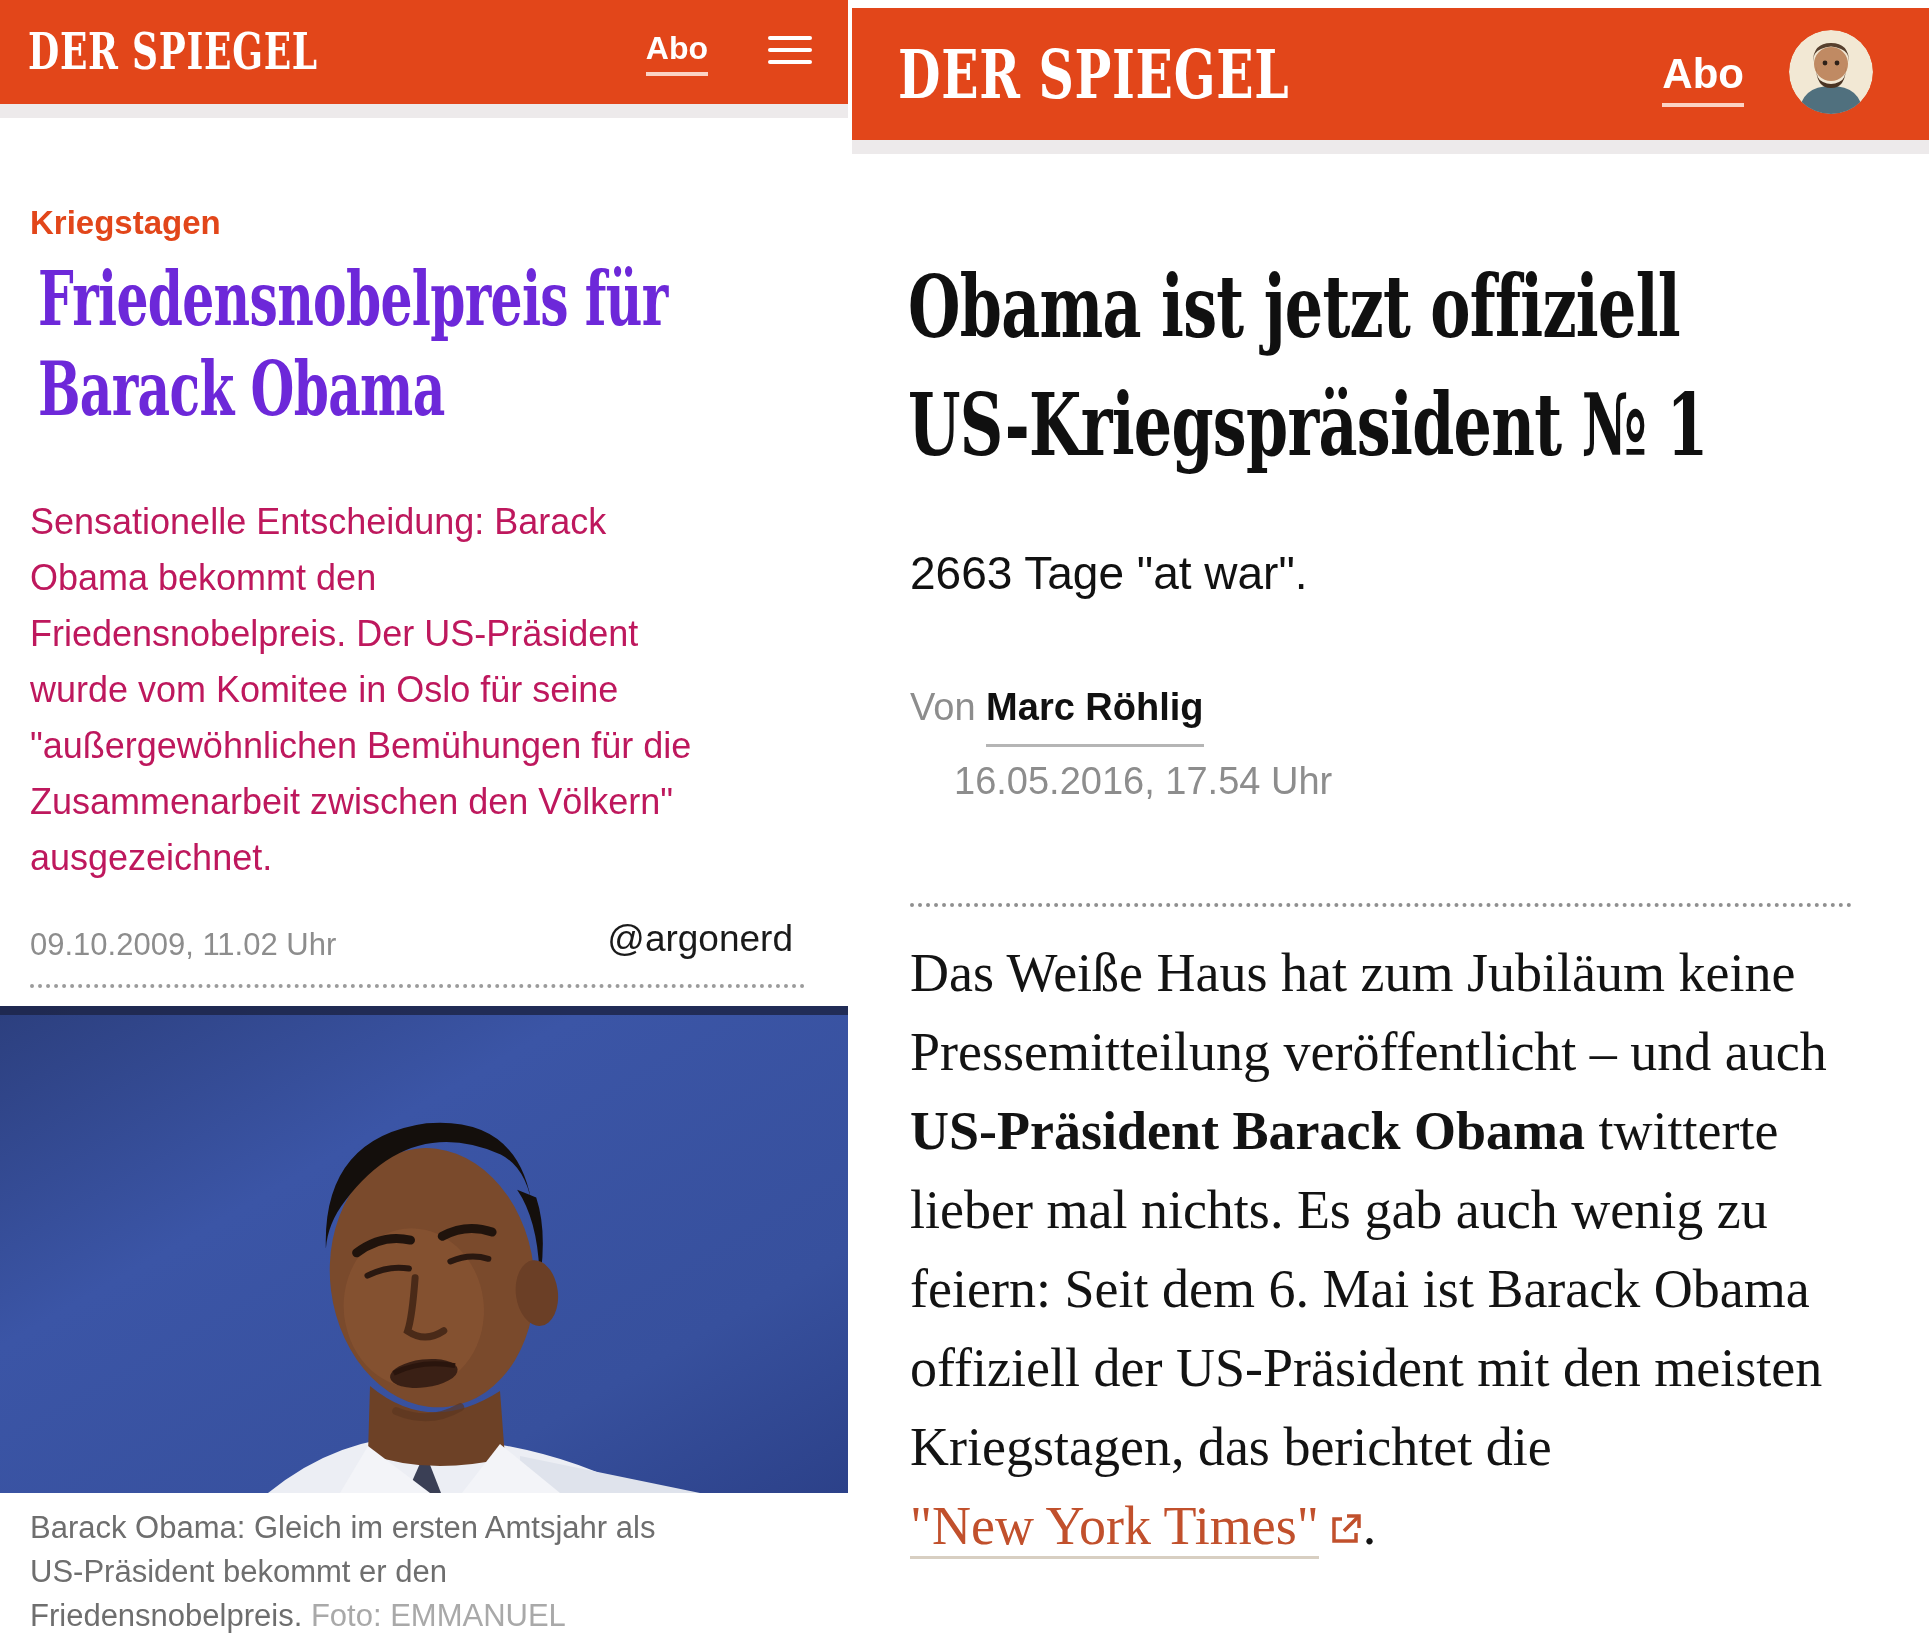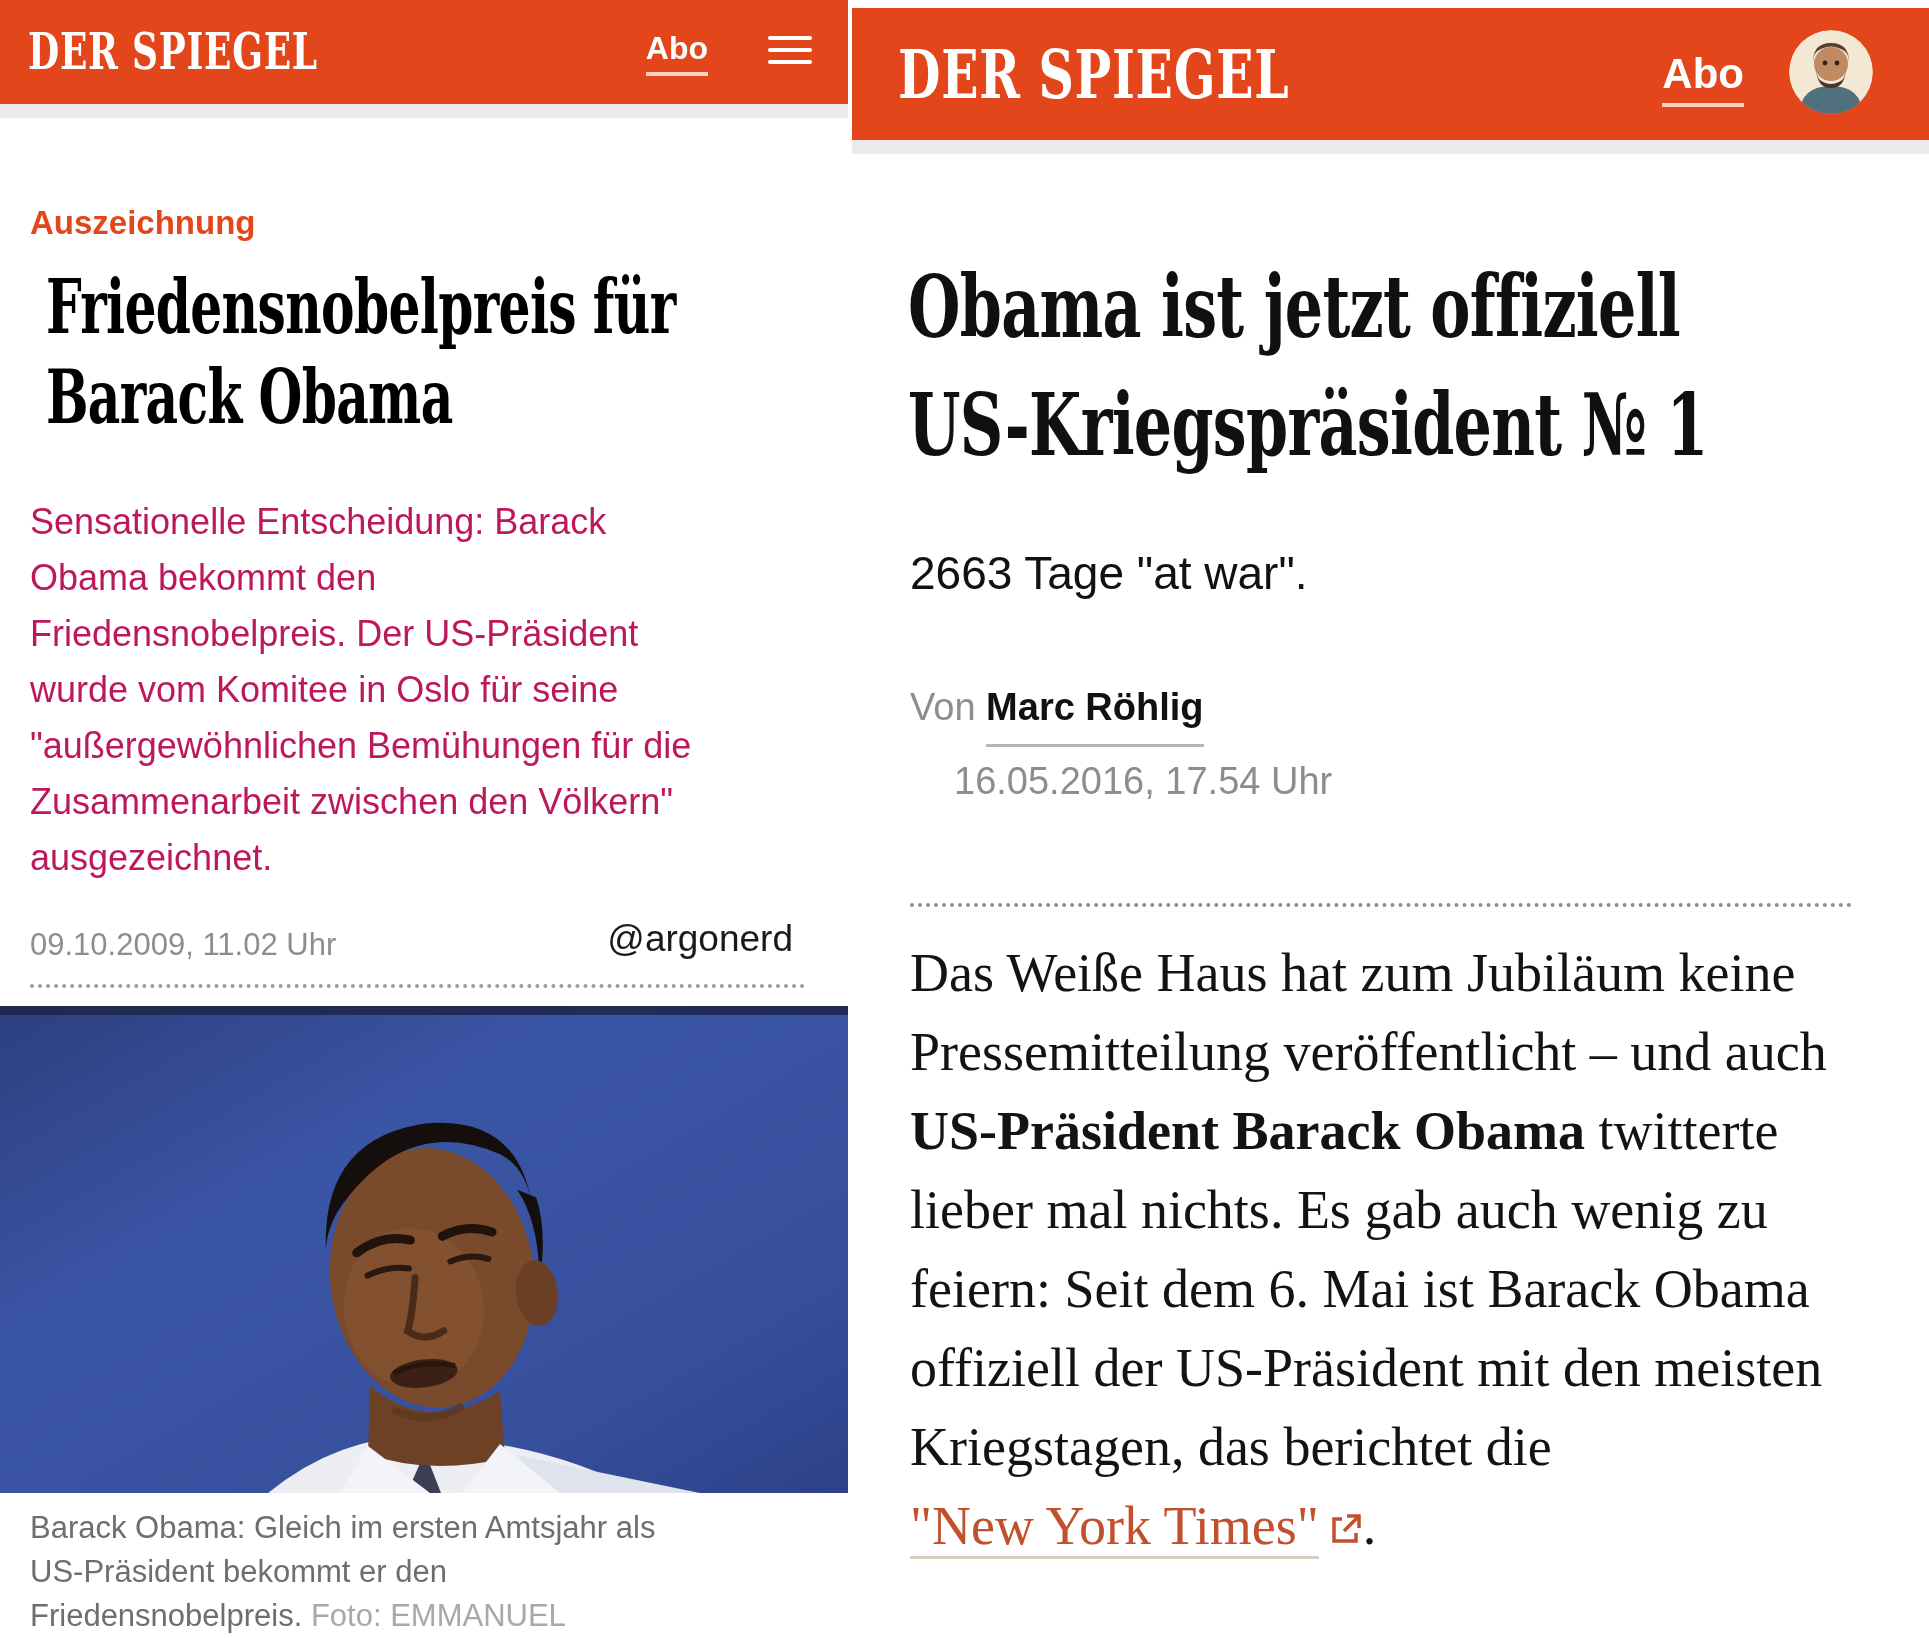--- a/index.html
+++ b/index.html
@@ -21,21 +21,21 @@
   .abo{position:absolute;color:#fff;font-weight:bold;border-bottom:4px solid rgba(255,236,228,0.85);
        padding-bottom:5px;cursor:pointer;}
   .abo-left{right:140px;top:30px;font-size:32px;}
   .abo-right{right:185px;top:42px;font-size:42px;}
   .burger{position:absolute;right:36px;top:36px;width:44px;cursor:pointer;}
   .burger span{display:block;height:4px;background:#fff;border-radius:2px;margin-bottom:8px;}
   .avatar{position:absolute;right:56px;top:22px;width:84px;height:84px;border-radius:50%;overflow:hidden;cursor:pointer;}
 
   
   .category{position:absolute;left:30px;top:204px;font-size:33px;font-weight:bold;color:#e2461a;}
-  .h1-left{position:absolute;left:30px;top:246px;margin:16px;color:#000000;
+  .h1-left{position:absolute;left:30px;top:246px;margin:8px;color:#6d28d9;
            font-family:"DejaVu Serif",serif;font-weight:bold;font-size:74px;line-height:90px;letter-spacing:-1px;}
   .h1-left span{display:block;transform:scaleX(0.68);transform-origin:left top;white-space:nowrap;}
   .teaser{position:absolute;left:30px;top:494px;width:662px;margin:0;
           font-size:36px;line-height:56px;color:#be185d;}
   .date-left{position:absolute;left:30px;top:927px;font-size:31px;color:#8d8d8d;}
   .watermark{position:absolute;right:55px;top:918px;font-size:37px;color:#1a1a1a;}
   .dotted-left{position:absolute;left:30px;top:984px;width:775px;border-top:4px dotted #9b9b9b;}
   .photo{position:absolute;left:0;top:1006px;width:848px;height:487px;}
   .caption{position:absolute;left:30px;top:1506px;width:660px;margin:0;
            font-size:31px;line-height:44px;color:#6e6e6e;}
@@ -67,21 +67,21 @@
     <div class="hdr hdr-left">
       <div class="logo logo-left">DER SPIEGEL</div>
       <div class="abo abo-left">Abo</div>
       <div class="burger">
         <span></span>
         <span></span>
         <span></span>
       </div>
     </div>
 
-    <div class="category">Auszeichnung</div>
+    <div class="category">Kriegstagen</div>
 
     <h1 class="h1-left">
       <span>Friedensnobelpreis für</span>
       <span>Barack Obama</span>
     </h1>
 
     <p class="teaser">Sensationelle Entscheidung: Barack Obama bekommt den Friedensnobelpreis. Der US-Präsident wurde vom Komitee in Oslo für seine "außergewöhnlichen Bemühungen für die Zusammenarbeit zwischen den Völkern" ausgezeichnet.</p>
 
     <div class="date-left">09.10.2009, 11.02 Uhr</div>
     <div class="watermark">@argonerd</div>

